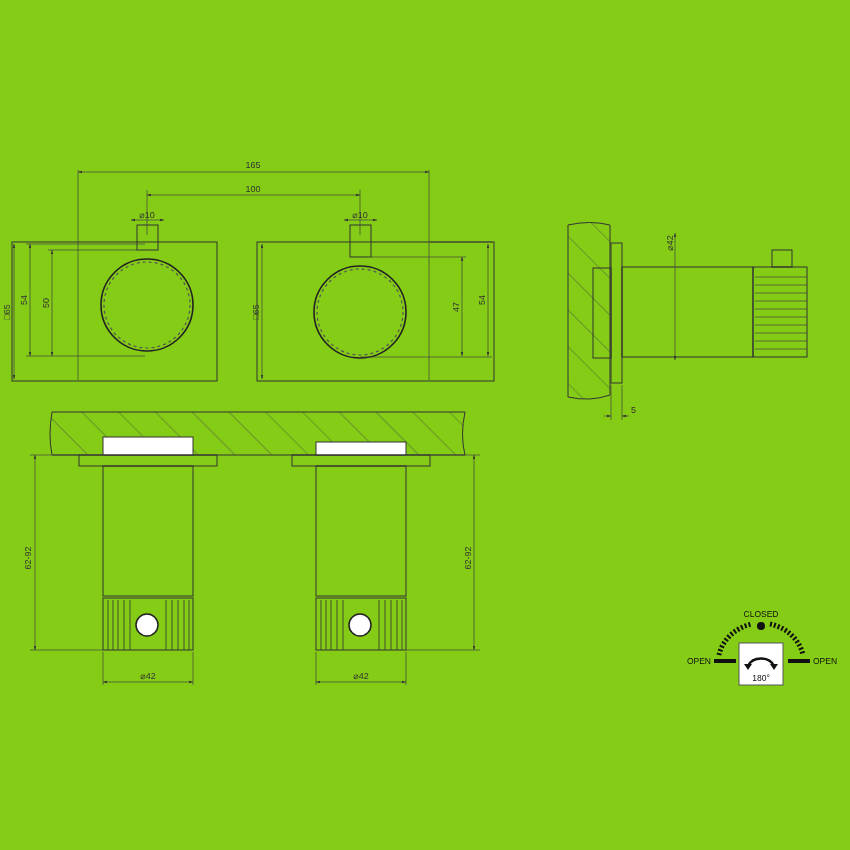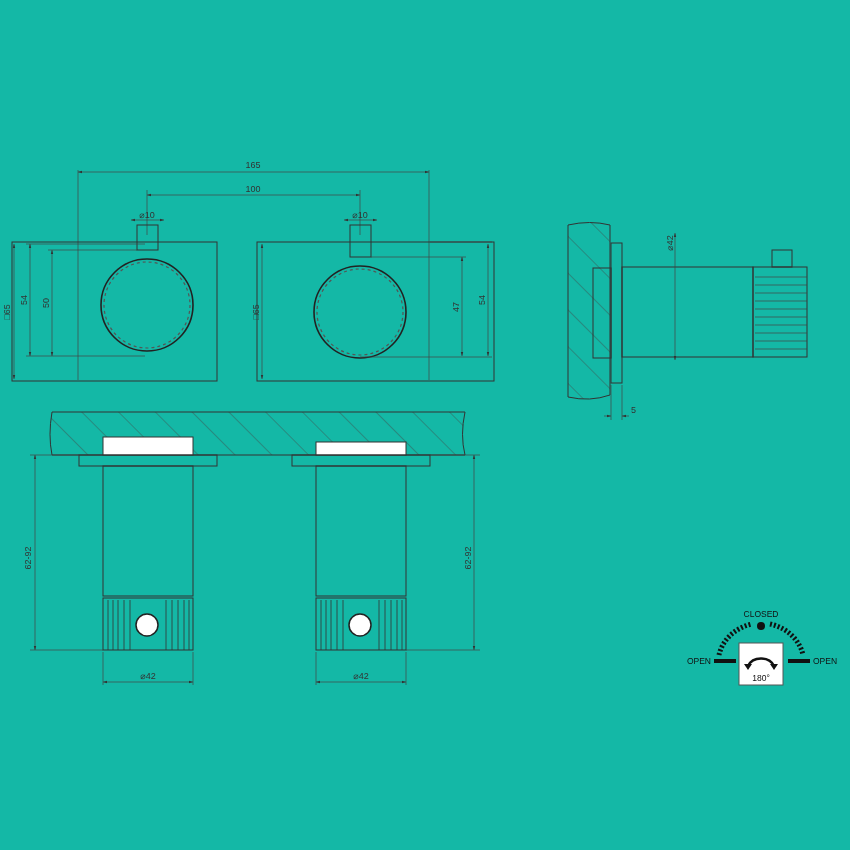--- a/index.html
+++ b/index.html
@@ -1,16 +1,16 @@
 <!DOCTYPE html>
 <html><head>
 <meta charset="utf-8">
 <style>
   html,body{margin:0;padding:0;background:#ffffff;}
-  #canvas{position:relative;width:850px;height:850px;overflow:hidden;background:#14b8a6;}
+  #canvas{position:relative;width:850px;height:850px;overflow:hidden;background:#84cc16;}
   svg{position:absolute;left:0;top:0;}
   .ln{stroke:#333;stroke-width:1;fill:none;}
   .thin{stroke:#444;stroke-width:0.7;fill:none;}
   .bold{stroke:#222;stroke-width:1.6;fill:none;}
   .lbl{font-family:"Liberation Sans",sans-serif;font-size:9px;fill:#333;}
   .lbl2{font-family:"Liberation Sans",sans-serif;font-size:8.5px;fill:#111;font-weight:normal;}
 </style>
 </head>
 <body>
 

